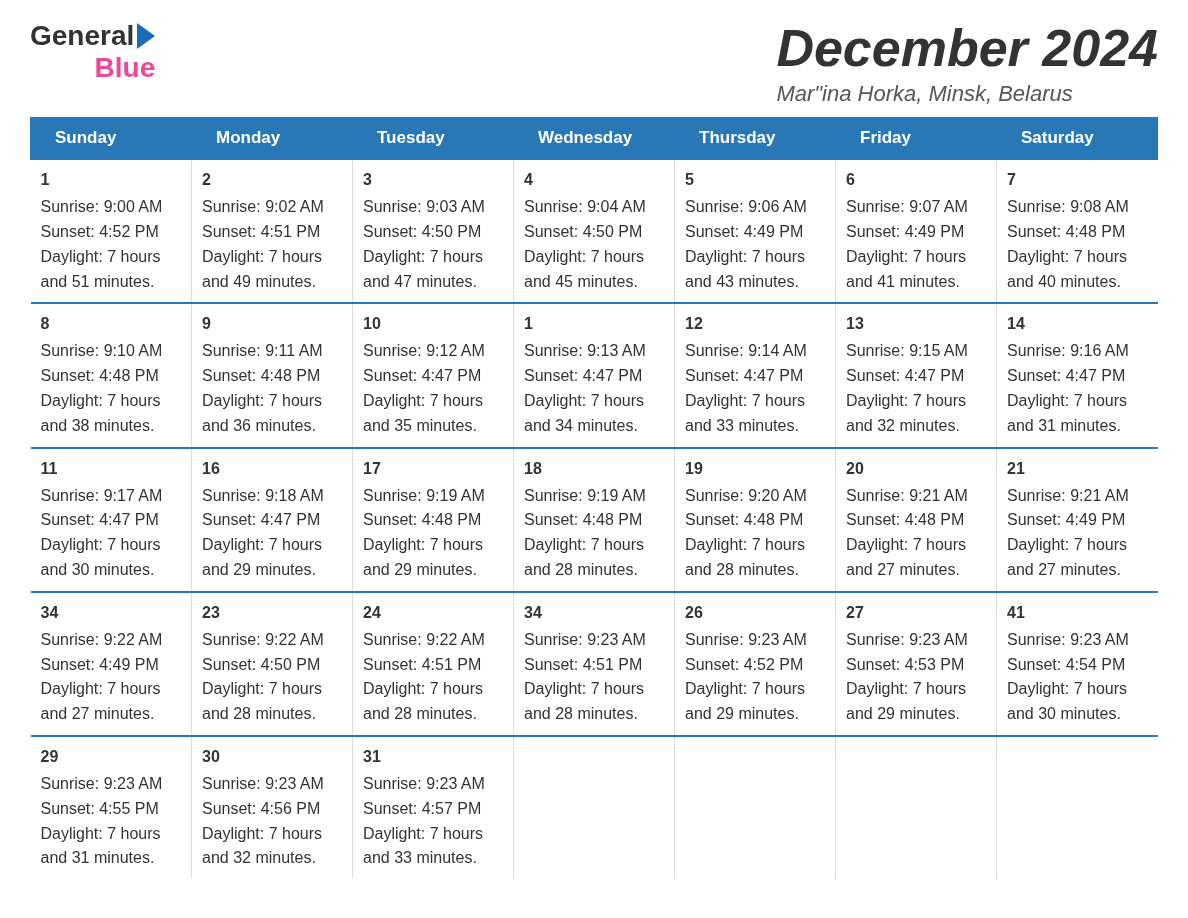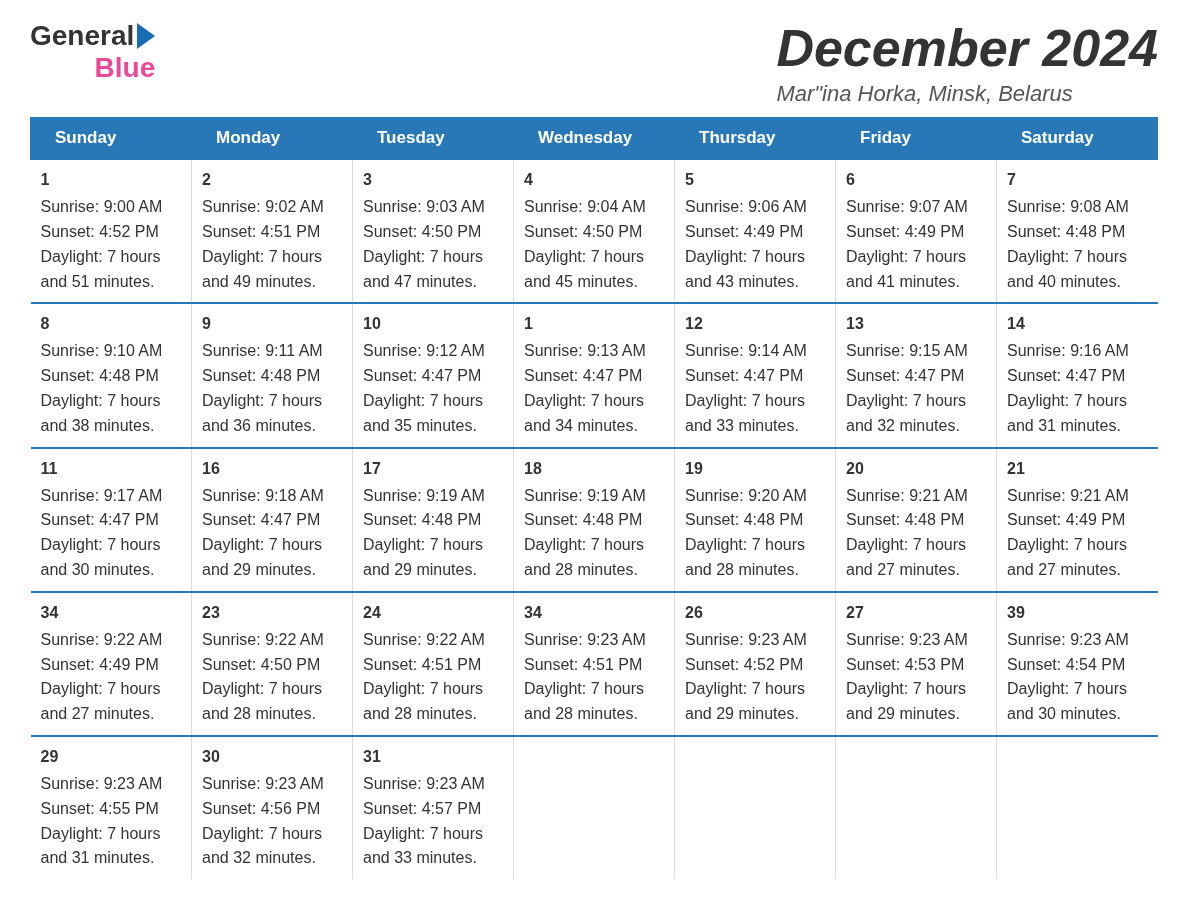--- a/index.html
+++ b/index.html
@@ -161,21 +161,21 @@
         <td><span class="day-number">20</span><span class="day-info">Sunrise: 9:21 AM<br>Sunset: 4:48 PM<br>Daylight: 7 hours and 27 minutes.</span></td>
         <td><span class="day-number">21</span><span class="day-info">Sunrise: 9:21 AM<br>Sunset: 4:49 PM<br>Daylight: 7 hours and 27 minutes.</span></td>
       </tr>
       <tr>
         <td><span class="day-number">34</span><span class="day-info">Sunrise: 9:22 AM<br>Sunset: 4:49 PM<br>Daylight: 7 hours and 27 minutes.</span></td>
         <td><span class="day-number">23</span><span class="day-info">Sunrise: 9:22 AM<br>Sunset: 4:50 PM<br>Daylight: 7 hours and 28 minutes.</span></td>
         <td><span class="day-number">24</span><span class="day-info">Sunrise: 9:22 AM<br>Sunset: 4:51 PM<br>Daylight: 7 hours and 28 minutes.</span></td>
         <td><span class="day-number">34</span><span class="day-info">Sunrise: 9:23 AM<br>Sunset: 4:51 PM<br>Daylight: 7 hours and 28 minutes.</span></td>
         <td><span class="day-number">26</span><span class="day-info">Sunrise: 9:23 AM<br>Sunset: 4:52 PM<br>Daylight: 7 hours and 29 minutes.</span></td>
         <td><span class="day-number">27</span><span class="day-info">Sunrise: 9:23 AM<br>Sunset: 4:53 PM<br>Daylight: 7 hours and 29 minutes.</span></td>
-        <td><span class="day-number">39</span><span class="day-info">Sunrise: 9:23 AM<br>Sunset: 4:54 PM<br>Daylight: 7 hours and 30 minutes.</span></td>
+        <td><span class="day-number">41</span><span class="day-info">Sunrise: 9:23 AM<br>Sunset: 4:54 PM<br>Daylight: 7 hours and 30 minutes.</span></td>
       </tr>
       <tr>
         <td><span class="day-number">29</span><span class="day-info">Sunrise: 9:23 AM<br>Sunset: 4:55 PM<br>Daylight: 7 hours and 31 minutes.</span></td>
         <td><span class="day-number">30</span><span class="day-info">Sunrise: 9:23 AM<br>Sunset: 4:56 PM<br>Daylight: 7 hours and 32 minutes.</span></td>
         <td><span class="day-number">31</span><span class="day-info">Sunrise: 9:23 AM<br>Sunset: 4:57 PM<br>Daylight: 7 hours and 33 minutes.</span></td>
         <td></td>
         <td></td>
         <td></td>
         <td></td>
       </tr>

